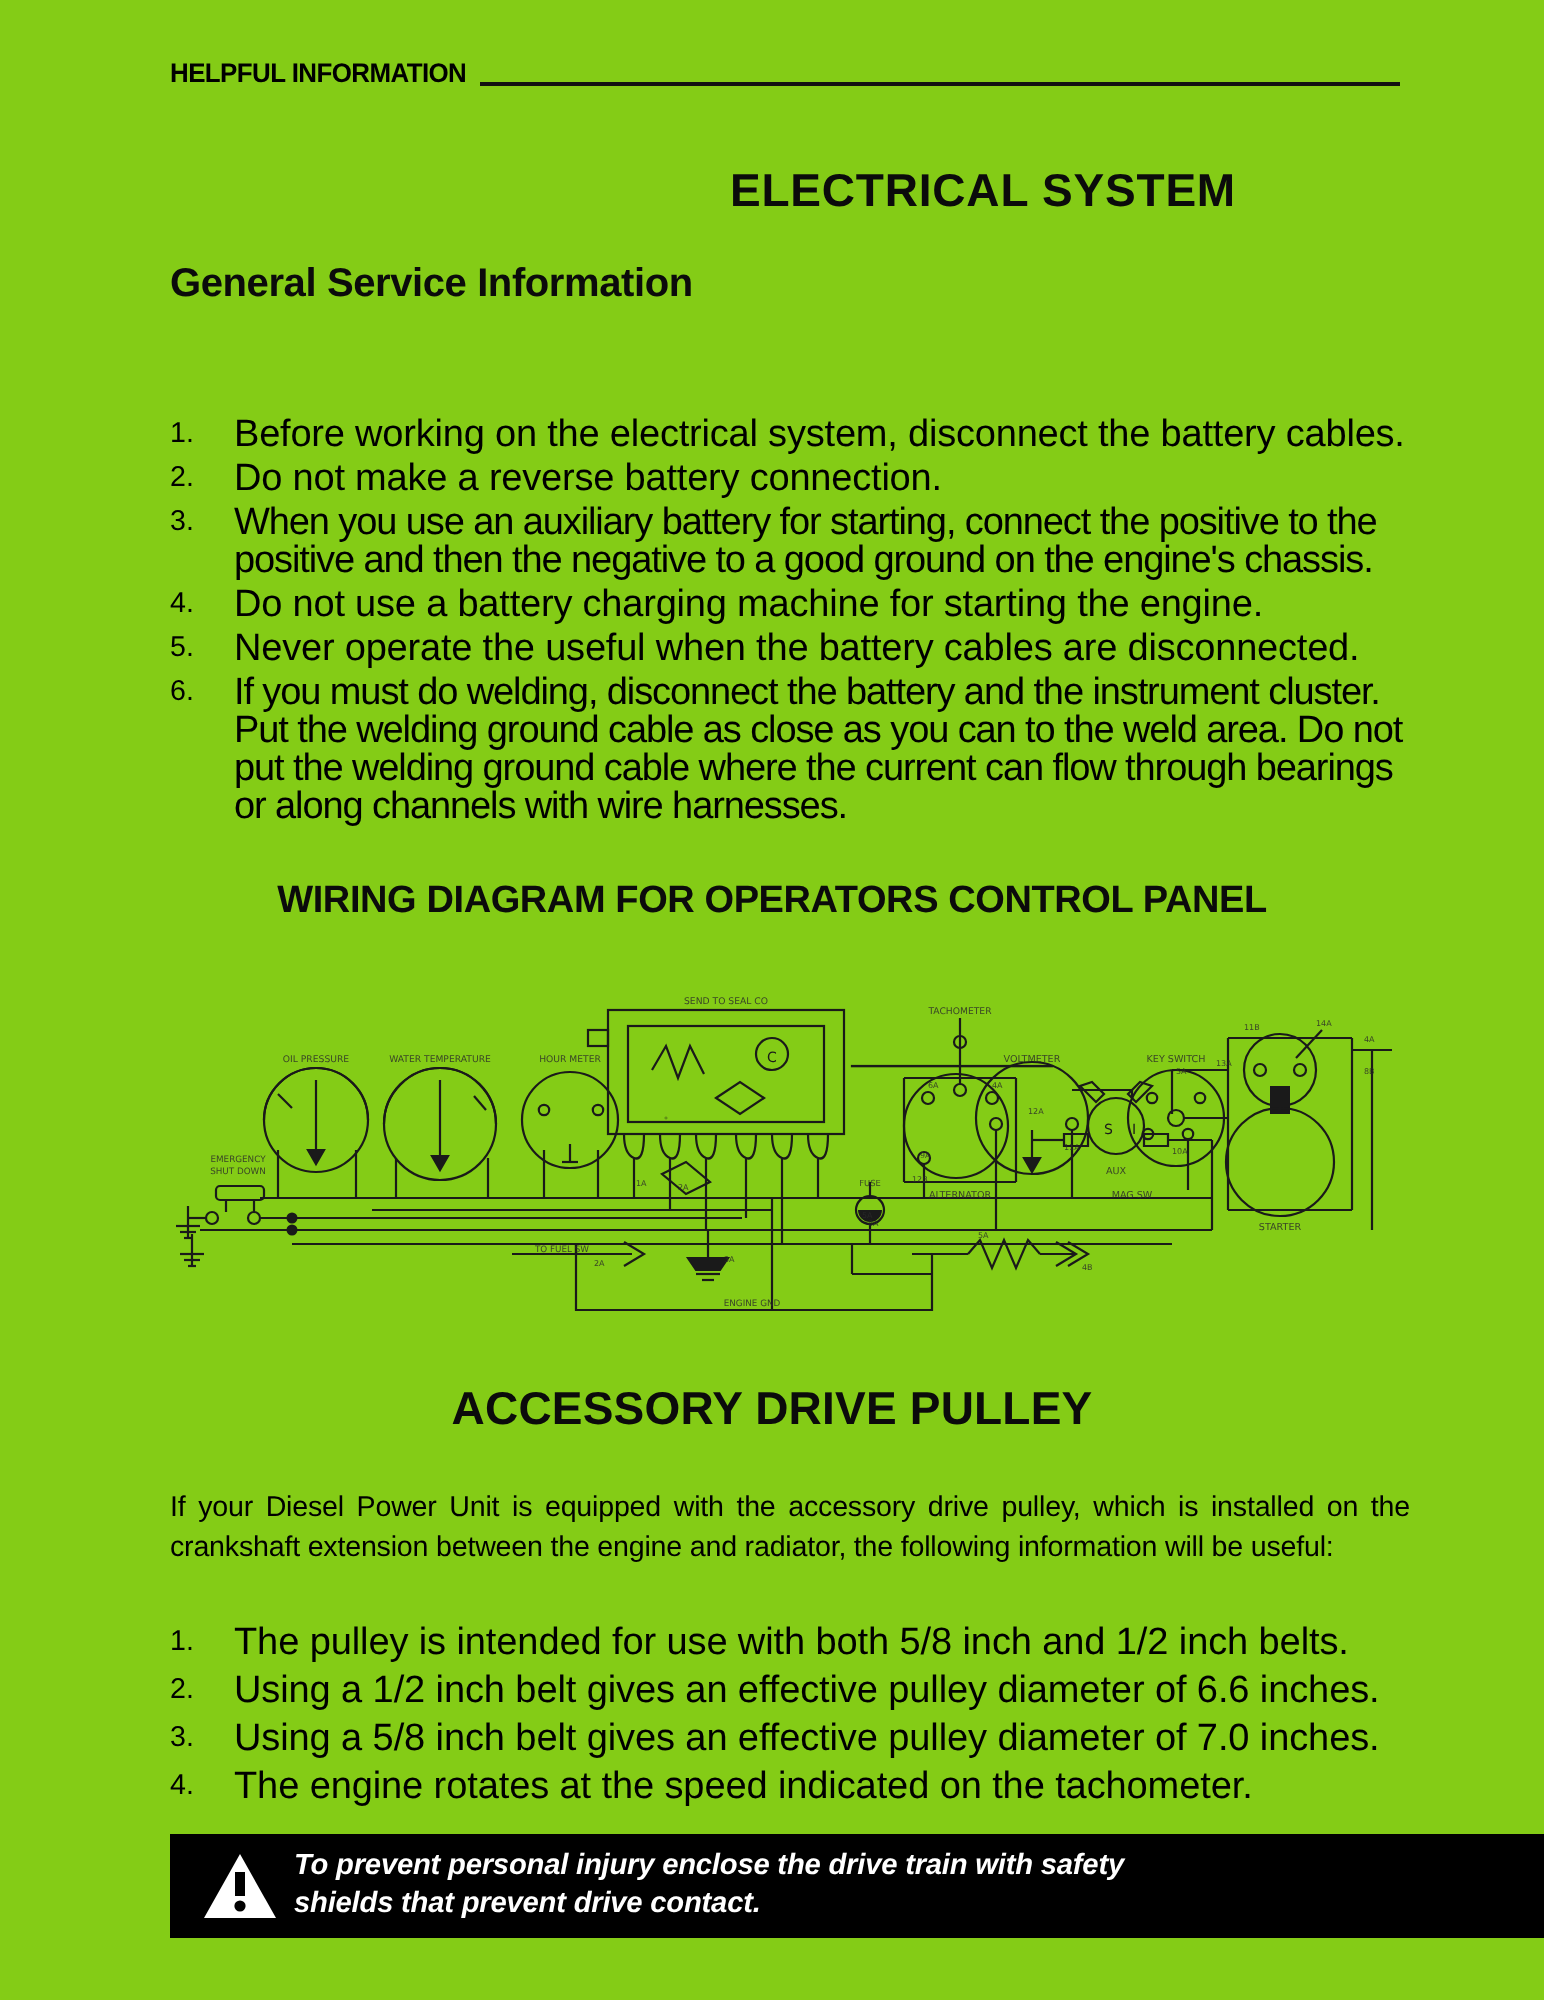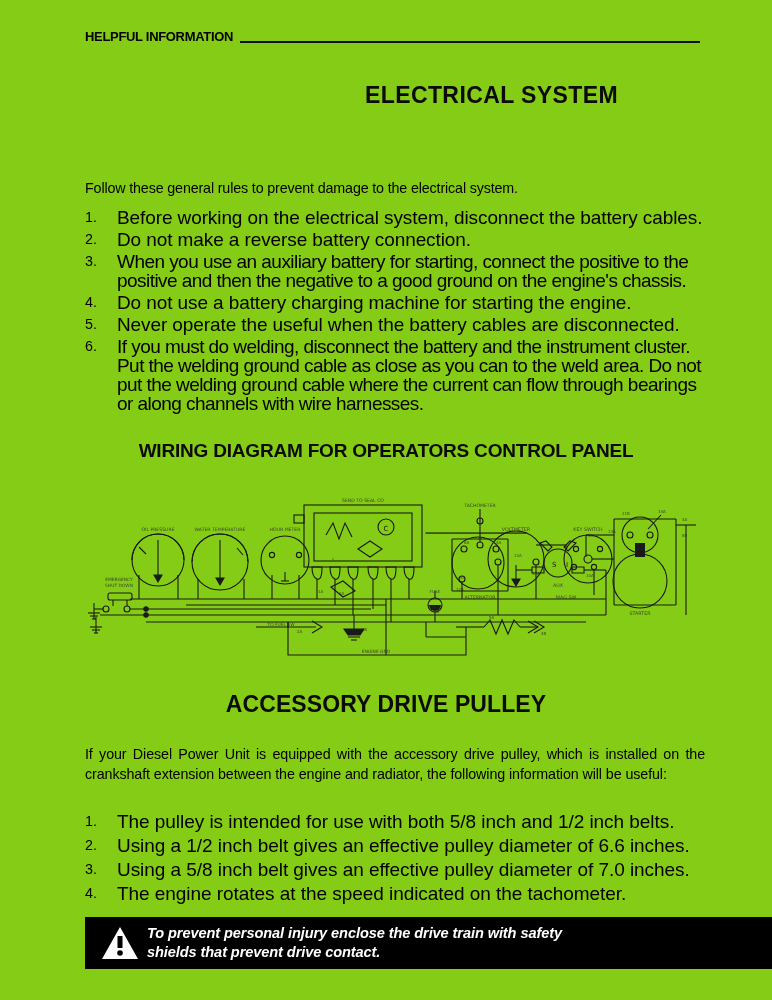--- a/index.html
+++ b/index.html
@@ -195,22 +195,22 @@
 
 <div class="page">
 
   <div class="running-header">
     <div class="running-header-text">HELPFUL INFORMATION</div>
     <div class="running-header-rule"></div>
   </div>
 
   <div class="doc-title">ELECTRICAL  SYSTEM</div>
 
-
-  <div class="lead-para">Follow these general rules to prevent damage to the electrical system.</div>
+  <div class="section-heading">General Service Information</div>
+
 
   <div class="num-list rules">
     <div class="num-item">
       <div class="num">1.</div>
       <div class="txt">Before working on the electrical system, disconnect the battery cables.</div>
     </div>
     <div class="num-item">
       <div class="num">2.</div>
       <div class="txt">Do not make a reverse battery connection.</div>
     </div>

